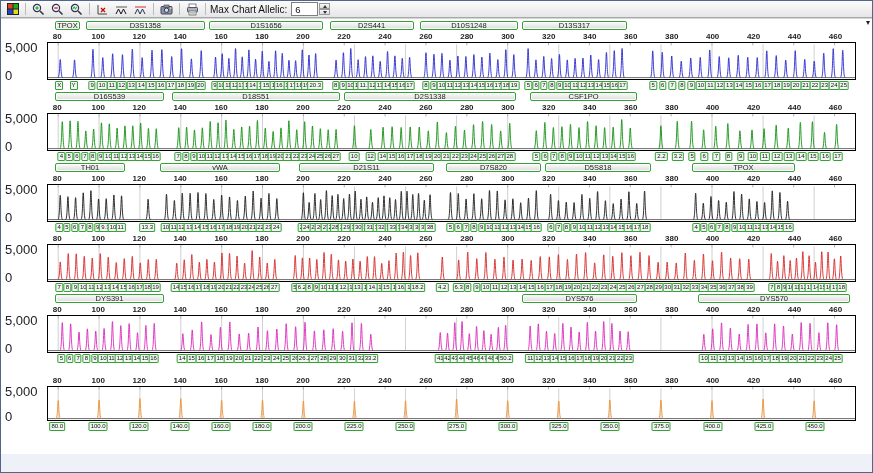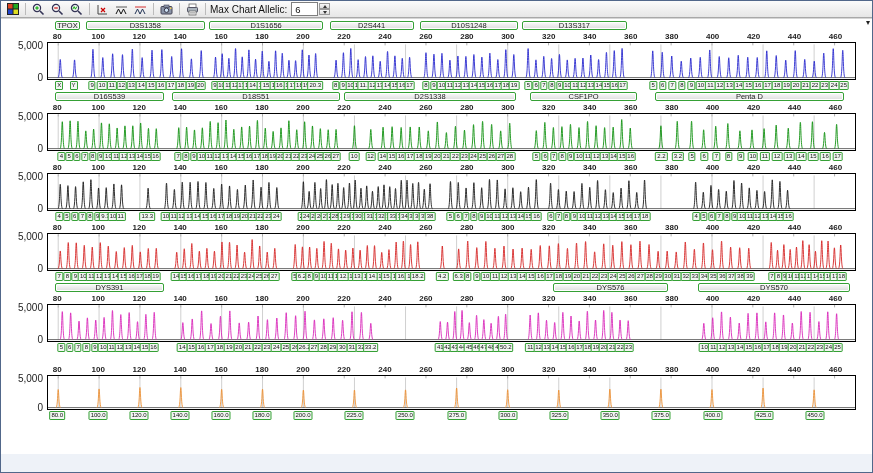--- a/index.html
+++ b/index.html
@@ -40,21 +40,21 @@
   .mrow{height:11px;}
   .arow{height:10px;}
   .lrow{height:12px;}
   .spacer{height:11px;}
   .mbox{position:absolute;top:0;height:9px;box-sizing:border-box;border:1px solid #35a035;border-radius:2px;
     background:linear-gradient(#fbfbfb,#dddddd);box-shadow:inset 0 0 0 1px #fff;
     font-size:7.5px;line-height:8px;text-align:center;color:#222;overflow:hidden;white-space:nowrap;}
   .tick{position:absolute;top:0;transform:translateX(-50%);font-size:8px;font-weight:600;color:#222;line-height:9px;}
   .cwrap{position:relative;margin-left:46px;margin-right:16px;}
   .cwrap svg{display:block;width:100%;border:1px solid #000;box-sizing:border-box;background:#fff;}
-  .ylab{position:absolute;width:38px;text-align:right;font-size:10px;color:#222;left:-42px;}
+  .ylab{position:absolute;width:38px;font-size:13px;color:#222;left:-42px;}
   .ytop{top:-2px;}
   .ybot{bottom:-3px;}
   .abox{position:absolute;top:1px;transform:translateX(-50%);box-sizing:border-box;
     border:1px solid #35a035;border-radius:1px;background:#f2f6f2;color:#111;
     font-size:6px;line-height:7px;padding:0 1px;white-space:nowrap;}
 </style>
 </head>
 <body>
 
 <div class="window">
@@ -312,21 +312,20 @@
           <div class="abox" style="left: 97.304%;">24</div>
           <div class="abox" style="left: 98.481%;">25</div>
         </div>
       </div>
       <div class="row">
         <div class="mrow">
           <div class="mbox" style="left: 1.013%; width: 13.418%;">D16S539</div>
           <div class="mbox" style="left: 15.443%; width: 20.759%;">D18S51</div>
           <div class="mbox" style="left: 36.709%; width: 21.266%;">D2S1338</div>
           <div class="mbox" style="left: 59.747%; width: 13.165%;">CSF1PO</div>
-          <div class="mbox" style="left: 75.19%; width: 23.291%;">Penta D</div>
         </div>
         <div class="arow">
           <span class="tick" style="left: 1.266%;">80</span>
           <span class="tick" style="left: 6.329%;">100</span>
           <span class="tick" style="left: 11.392%;">120</span>
           <span class="tick" style="left: 16.456%;">140</span>
           <span class="tick" style="left: 21.519%;">160</span>
           <span class="tick" style="left: 26.582%;">180</span>
           <span class="tick" style="left: 31.646%;">200</span>
           <span class="tick" style="left: 36.709%;">220</span>
@@ -463,20 +462,28 @@
           <div class="abox" style="left: 88.734%;">11</div>
           <div class="abox" style="left: 90.232%;">12</div>
           <div class="abox" style="left: 91.73%;">13</div>
           <div class="abox" style="left: 93.228%;">14</div>
           <div class="abox" style="left: 94.726%;">15</div>
           <div class="abox" style="left: 96.224%;">16</div>
           <div class="abox" style="left: 97.722%;">17</div>
         </div>
       </div>
       <div class="row">
+        <div class="mrow">
+          <div class="mbox" style="left: 1.013%; width: 8.608%;">TH01</div>
+          <div class="mbox" style="left: 13.924%; width: 14.937%;">vWA</div>
+          <div class="mbox" style="left: 31.139%; width: 16.709%;">D21S11</div>
+          <div class="mbox" style="left: 49.367%; width: 11.646%;">D7S820</div>
+          <div class="mbox" style="left: 61.519%; width: 13.165%;">D5S818</div>
+          <div class="mbox" style="left: 79.747%; width: 12.658%;">TPOX</div>
+        </div>
         <div class="arow">
           <span class="tick" style="left: 1.266%;">80</span>
           <span class="tick" style="left: 6.329%;">100</span>
           <span class="tick" style="left: 11.392%;">120</span>
           <span class="tick" style="left: 16.456%;">140</span>
           <span class="tick" style="left: 21.519%;">160</span>
           <span class="tick" style="left: 26.582%;">180</span>
           <span class="tick" style="left: 31.646%;">200</span>
           <span class="tick" style="left: 36.709%;">220</span>
           <span class="tick" style="left: 41.772%;">240</span>
@@ -784,21 +791,21 @@
           <div class="abox" style="left: 95.098%;">14</div>
           <div class="abox" style="left: 95.88%;">15</div>
           <div class="abox" style="left: 96.663%;">16</div>
           <div class="abox" style="left: 97.445%;">17</div>
           <div class="abox" style="left: 98.228%;">18</div>
         </div>
       </div>
       <div class="row">
         <div class="mrow">
           <div class="mbox" style="left: 1.013%; width: 13.418%;">DYS391</div>
-          <div class="mbox" style="left: 58.734%; width: 14.177%; margin-left: 31px;">DYS576</div>
+          <div class="mbox" style="left: 58.734%; width: 14.177%;">DYS576</div>
           <div class="mbox" style="left: 80.506%; width: 18.734%;">DYS570</div>
         </div>
         <div class="arow">
           <span class="tick" style="left: 1.266%;">80</span>
           <span class="tick" style="left: 6.329%;">100</span>
           <span class="tick" style="left: 11.392%;">120</span>
           <span class="tick" style="left: 16.456%;">140</span>
           <span class="tick" style="left: 21.519%;">160</span>
           <span class="tick" style="left: 26.582%;">180</span>
           <span class="tick" style="left: 31.646%;">200</span>

